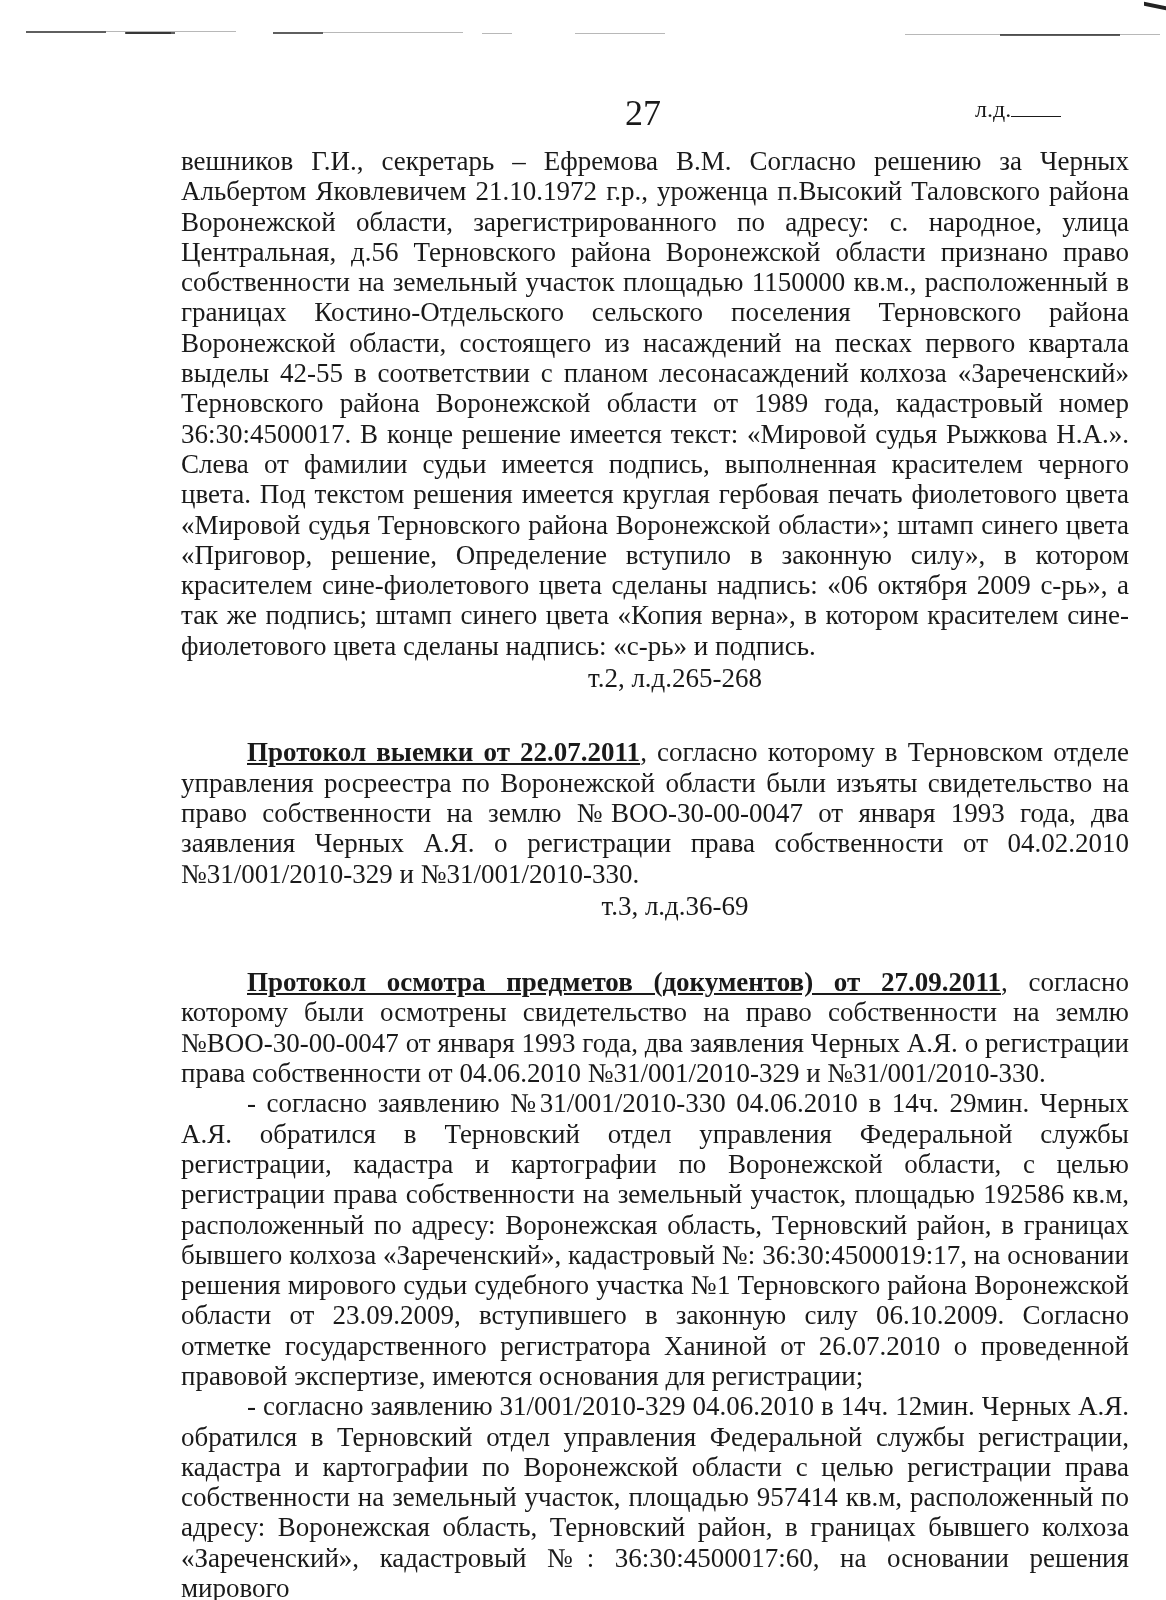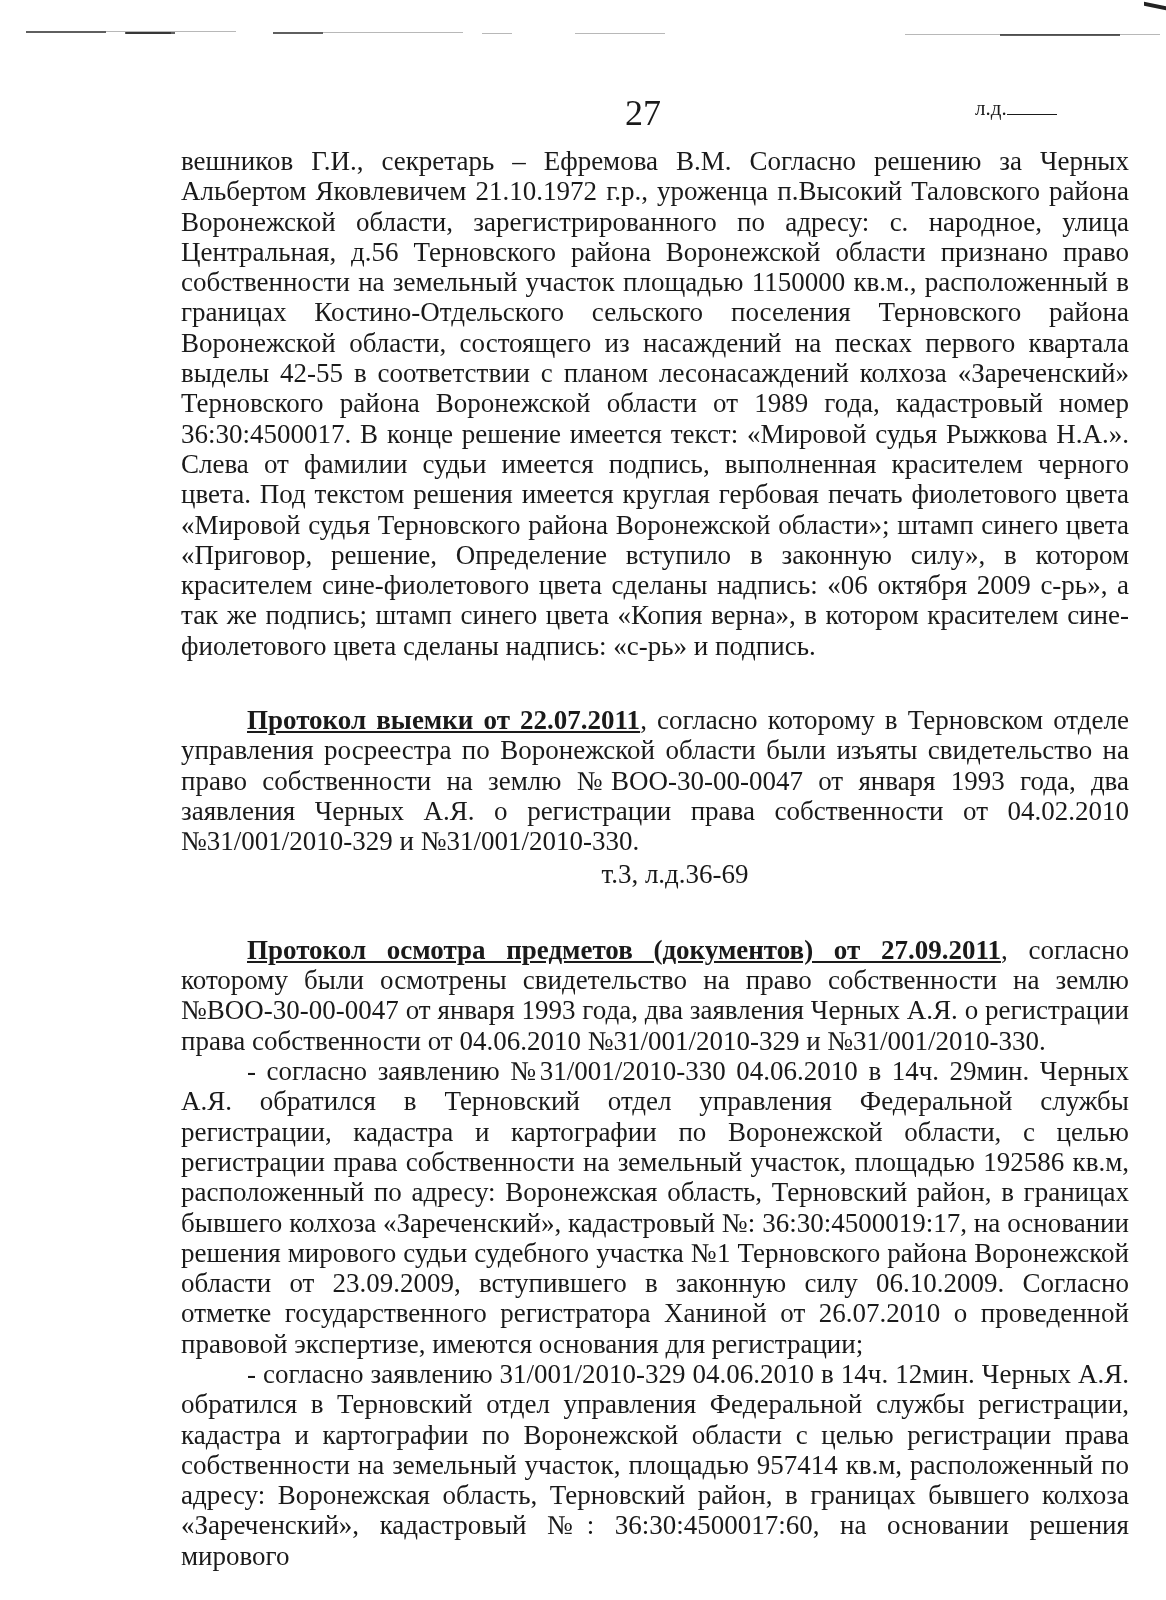--- a/index.html
+++ b/index.html
@@ -9,21 +9,21 @@
     color: #1a1a1a;
   }
   .scan-line { position: absolute; height: 2px; background: #2a2a2a; opacity: 0.75; }
   .scan-line.faint { height: 1px; background: #888; opacity: 0.6; }
   .corner-mark { position: absolute; right: 0; top: 4px; width: 22px; height: 4px; background: #222; transform: skewY(12deg); }
 
   .page-num {
     position: absolute; left: 625px; top: 92px; font-size: 36px; letter-spacing: 0;
   }
   .sheet-label {
-    position: absolute; left: 975px; top: 96px; font-size: 21px;
+    position: absolute; left: 975px; top: 96px; font-size: 24px;
   }
   .sheet-label .blank {
     display: inline-block; width: 50px; border-bottom: 1.5px solid #1a1a1a; height: 18px; vertical-align: baseline;
   }
 
   .content {
     position: absolute; left: 181px; top: 146px; width: 948px;
     font-size: 27px; line-height: 30.3px;
   }
   .p { margin: 0; text-align: justify; text-align-last: left; }
@@ -46,20 +46,21 @@
 <div class="scan-line faint" style="left:575px; top:33px; width:90px;"></div>
 <div class="scan-line faint" style="left:905px; top:34px; width:255px;"></div>
 <div class="scan-line" style="left:1000px; top:34px; width:120px;"></div>
 <div class="corner-mark"></div>
 
 <div class="page-num">27</div>
 <div class="sheet-label"><span>л.д.</span><span class="blank"></span></div>
 
 <div class="content">
   <p class="p">вешников Г.И., секретарь – Ефремова В.М. Согласно решению за Черных Альбертом Яковлевичем 21.10.1972 г.р., уроженца п.Высокий Таловского района Воронежской области, зарегистрированного по адресу: с. народное, улица Центральная, д.56 Терновского района Воронежской области признано право собственности на земельный участок площадью 1150000 кв.м., расположенный в границах Костино-Отдельского сельского поселения Терновского района Воронежской области, состоящего из насаждений на песках первого квартала выделы 42-55 в соответствии с планом лесонасаждений колхоза «Зареченский» Терновского района Воронежской области от 1989 года, кадастровый номер 36:30:4500017. В конце решение имеется текст: «Мировой судья Рыжкова Н.А.». Слева от фамилии судьи имеется подпись, выполненная красителем черного цвета. Под текстом решения имеется круглая гербовая печать фиолетового цвета «Мировой судья Терновского района Воронежской области»; штамп синего цвета «Приговор, решение, Определение вступило в законную силу», в котором красителем сине-фиолетового цвета сделаны надпись: «06 октября 2009 с-рь», а так же подпись; штамп синего цвета «Копия верна», в котором красителем сине-фиолетового цвета сделаны надпись: «с-рь» и подпись.</p>
+  <p class="ref">т.2, л.д.265-268</p>
 
   <div class="gap-lg"></div>
 
   <p class="p indent"><b>Протокол выемки от 22.07.2011</b><span>, согласно которому в Терновском отделе управления росреестра по Воронежской области были изъяты свидетельство на право собственности на землю №ВОО-30-00-0047 от января 1993 года, два заявления Черных А.Я. о регистрации права собственности от 04.02.2010 №31/001/2010-329 и №31/001/2010-330.</span></p>
   <p class="ref">т.3, л.д.36-69</p>
 
   <div class="gap-md"></div>
 
   <p class="p indent"><b>Протокол осмотра предметов (документов) от 27.09.2011</b><span>, согласно которому были осмотрены свидетельство на право собственности на землю №ВОО-30-00-0047 от января 1993 года, два заявления Черных А.Я. о регистрации права собственности от 04.06.2010 №31/001/2010-329 и №31/001/2010-330.</span></p>
   <p class="p indent">- согласно заявлению №31/001/2010-330  04.06.2010 в 14ч. 29мин. Черных А.Я. обратился в Терновский отдел управления Федеральной службы регистрации, кадастра и картографии по Воронежской области, с целью регистрации права собственности на земельный участок, площадью 192586 кв.м, расположенный по адресу: Воронежская область, Терновский район, в границах бывшего колхоза «Зареченский», кадастровый №: 36:30:4500019:17, на основании решения мирового судьи судебного участка №1 Терновского района Воронежской области от 23.09.2009, вступившего в законную силу 06.10.2009. Согласно отметке государственного регистратора Ханиной от 26.07.2010 о проведенной правовой экспертизе, имеются основания для регистрации;</p>

